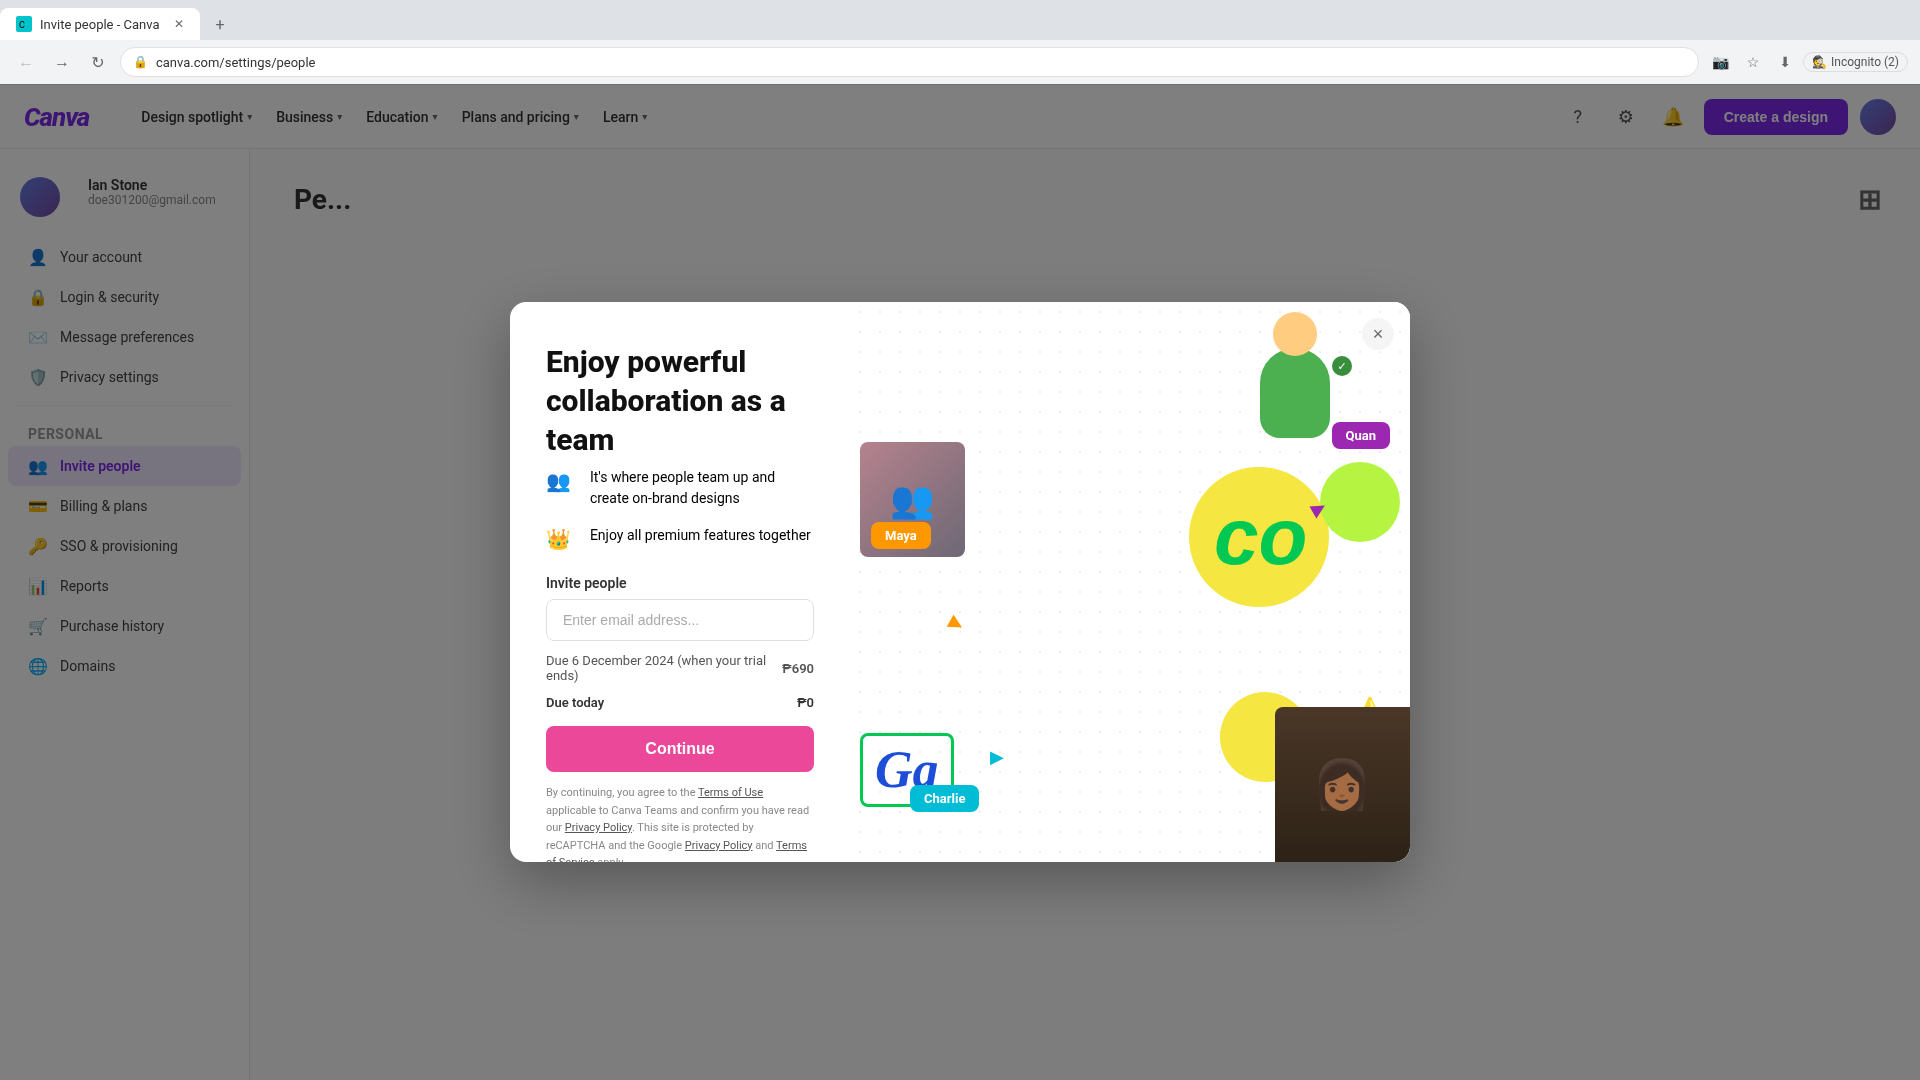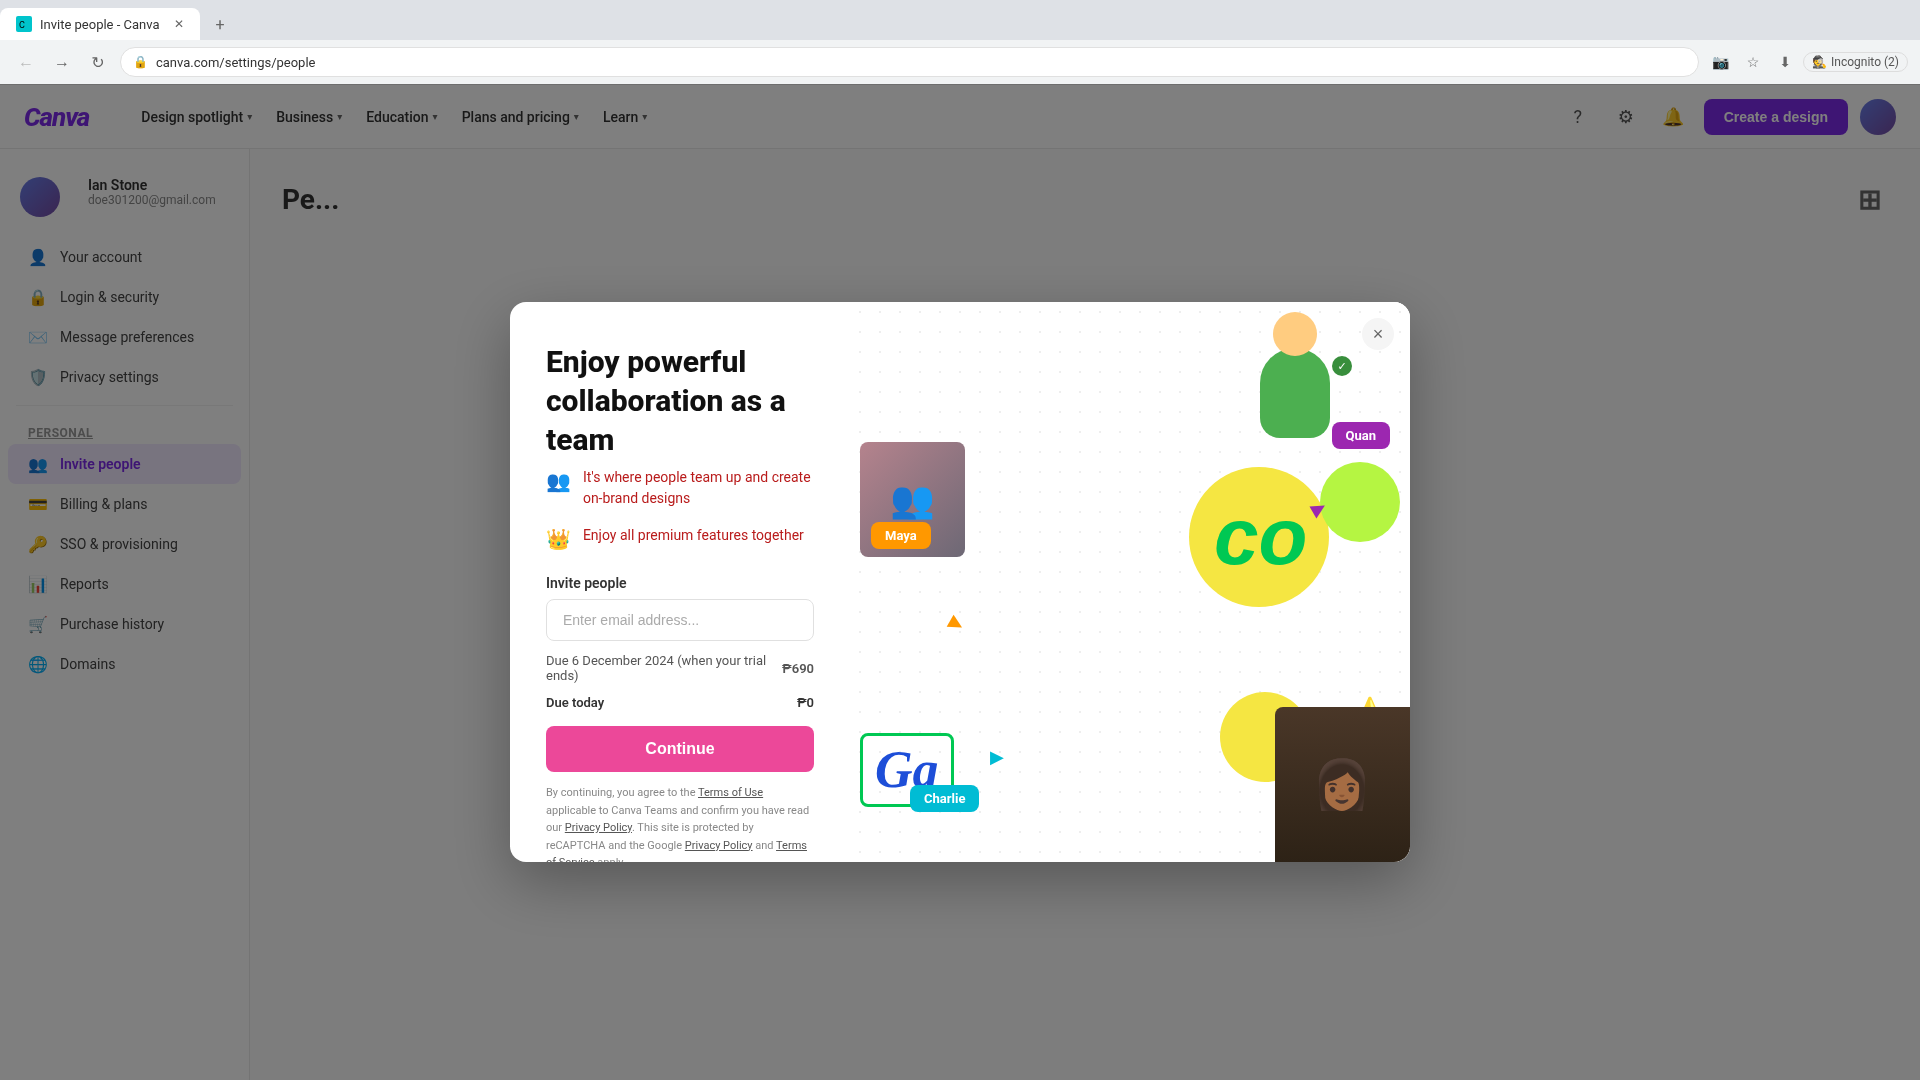--- a/index.html
+++ b/index.html
@@ -41,37 +41,37 @@
     
     .sidebar { width: 250px; padding: 20px 0; border-right: 1px solid #e8e8e8; overflow-y: auto; flex-shrink: 0; background: #fff; }
     .sidebar-profile { display: flex; gap: 28px; padding: 8px 20px 20px; }
     .sidebar-avatar { width: 40px; height: 40px; border-radius: 50%; background: linear-gradient(135deg, #667eea, #764ba2); flex-shrink: 0; }
     .sidebar-user-name { font-weight: 600; font-size: 14px; color: #333; }
     .sidebar-user-email { font-size: 12px; color: #888; }
     .sidebar-item { display: flex; align-items: center; gap: 12px; padding: 10px 20px; cursor: pointer; font-size: 14px; color: #444; border-radius: 8px; margin: 0 8px; }
     .sidebar-item.active { background: #f0e8ff; color: #7d2ae8; font-weight: 600; }
     .sidebar-item .icon { width: 20px; height: 20px; display: flex; align-items: center; justify-content: center; color: #666; font-size: 16px; flex-shrink: 0; }
     .sidebar-item.active .icon { color: #7d2ae8; }
-    .sidebar-section-title { font-size: 12px; font-weight: 700; color: #999; text-transform: uppercase; letter-spacing: 0.5px; padding: 12px 28px 4px; text-decoration: underline; }
+    .sidebar-section-title { font-size: 14px; font-weight: 700; color: #999; text-transform: uppercase; letter-spacing: 0.5px; padding: 12px 28px 4px; }
     .sidebar-divider { border: none; border-top: 1px solid #f0f0f0; margin: 8px 16px; }
 
     
     .content-area { flex: 1; overflow-y: auto; padding: 32px; background: #fafafa; }
-    .page-title { font-size: 28px; font-weight: 700; color: #333; margin-bottom: 24px; }
+    .page-title { font-size: 28px; font-weight: 700; color: #333; margin-bottom: 24px; margin-left: 12px; }
 
     
     .modal-overlay { position: fixed; top: 84px; left: 0; right: 0; bottom: 0; background: rgba(0,0,0,0.5); display: flex; align-items: center; justify-content: center; z-index: 1000; }
     .modal { background: #fff; border-radius: 16px; width: 900px; max-width: 95vw; max-height: 560px; overflow: hidden; display: flex; position: relative; box-shadow: 0 20px 60px rgba(0,0,0,0.3); }
     .modal-close { position: absolute; top: 16px; right: 16px; width: 32px; height: 32px; border-radius: 50%; background: #f5f5f5; border: none; cursor: pointer; display: flex; align-items: center; justify-content: center; font-size: 18px; color: #666; z-index: 10; }
     .modal-left { flex: 0 0 340px; padding: 40px 36px; overflow-y: auto; }
     .modal-right { flex: 1; background: #f8f8f8; overflow: hidden; position: relative; }
     .modal-title { font-size: 30px; font-weight: 800; color: #111; line-height: 1.3; margin-bottom: 8px; }
     .modal-feature { display: flex; align-items: flex-start; gap: 12px; margin-bottom: 16px; }
     .modal-feature-icon { font-size: 20px; flex-shrink: 0; margin-top: 2px; }
-    .modal-feature-text { font-size: 14px; color: #b91c1c; line-height: 1.5; }
+    .modal-feature-text { font-size: 14px; color: #000000; line-height: 1.5; margin-left: 7px; }
     .invite-label { font-size: 14px; font-weight: 600; color: #333; margin-bottom: 8px; margin-top: 24px; }
     .invite-input { width: 100%; padding: 12px 16px; border: 1.5px solid #e0e0e0; border-radius: 8px; font-size: 14px; color: #333; outline: none; }
     .invite-input::placeholder { color: #aaa; }
     .pricing-row { display: flex; justify-content: space-between; align-items: center; font-size: 13px; color: #555; margin-top: 12px; }
     .pricing-row .price { font-weight: 600; }
     .pricing-row.today { color: #333; font-weight: 600; }
     .continue-btn { width: 100%; background: #ec4899; color: #fff; border: none; border-radius: 8px; padding: 14px; font-size: 16px; font-weight: 600; cursor: pointer; margin-top: 16px; }
     .terms-text { font-size: 11px; color: #888; margin-top: 12px; line-height: 1.6; }
     .terms-text a { color: #555; text-decoration: underline; }
 

